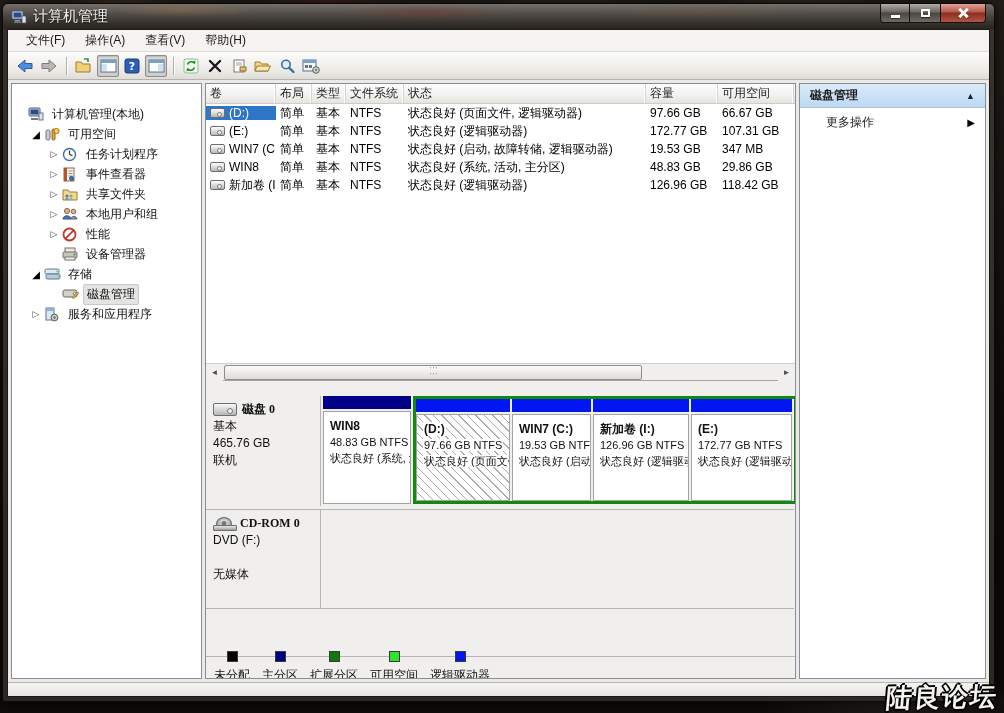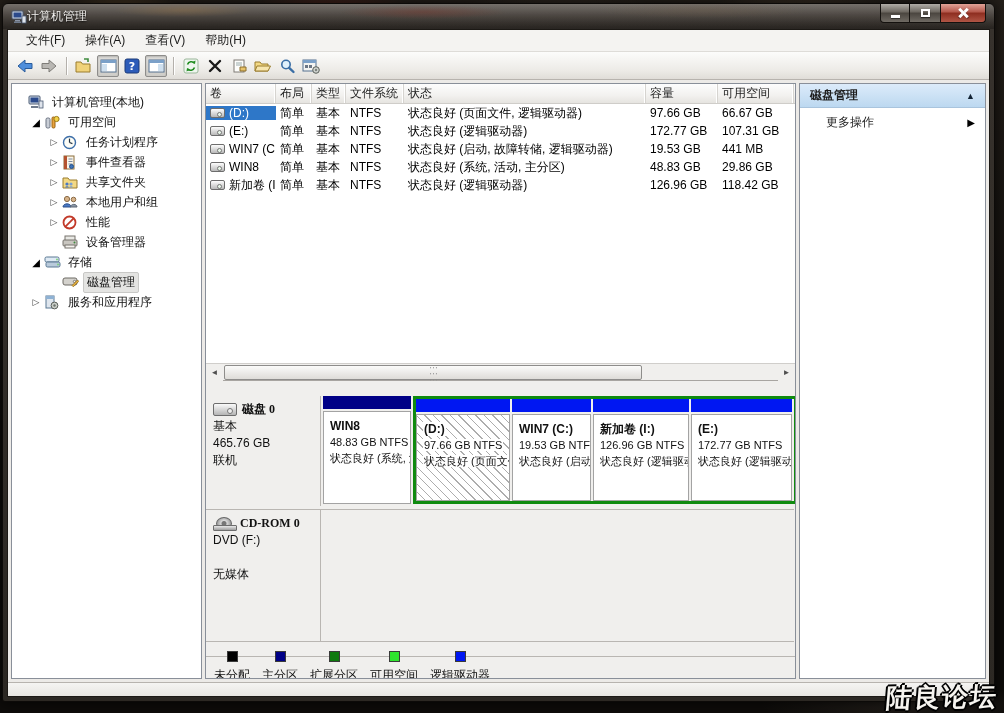--- a/index.html
+++ b/index.html
@@ -33,21 +33,21 @@
     position:absolute; top:0; left:0; right:0; height:25px;
     display:flex; align-items:center;
     background:
       radial-gradient(100px 10px at 180px 6px, rgba(160,120,70,.35), transparent 70%),
       radial-gradient(120px 10px at 420px 8px, rgba(120,50,40,.4), transparent 70%),
       radial-gradient(150px 12px at 700px 6px, rgba(110,90,70,.3), transparent 70%),
       linear-gradient(rgba(255,255,255,.18), rgba(255,255,255,.04) 45%, rgba(0,0,0,.25));
     border-radius:5px 5px 0 0;
     padding-left:8px;
   }
-  .title-text { color:#f2f0ee; font-size:12px; text-shadow:0 1px 2px #000; }
+  .title-text { color:#f2f0ee; font-size:15px; margin-left:6px; text-shadow:0 1px 2px #000; }
   .caption-btns { position:absolute; right:8px; top:0; display:flex; }
   .cbtn {
     height:19px; border:1px solid #14110e; border-top:none;
     background:linear-gradient(#b0aca6, #6b665f 45%, #4a453f 50%, #6f6a63);
     display:flex; align-items:center; justify-content:center; position:relative;
   }
   .cbtn.min { width:30px; border-radius:0 0 0 4px; }
   .cbtn.res { width:30px; border-left:none; border-right:none; }
   .cbtn.close { width:46px; border-radius:0 0 4px 0;
     background:linear-gradient(#e2a397, #b4574a 45%, #8d2d1f 50%, #b05545); }
@@ -78,21 +78,21 @@
     border-bottom:1px solid #b7b3ae;
     display:flex; align-items:center; padding-left:6px; gap:2px;
   }
   .tbtn { width:22px; height:22px; display:flex; align-items:center; justify-content:center; border:1px solid transparent; border-radius:2px; }
   .tbtn.pressed { border:1px solid #8e8d8b; background:linear-gradient(#dfdedb,#cfcdc8); box-shadow:inset 0 1px 2px rgba(0,0,0,.2); }
   .tsep { width:1px; height:18px; background:#b4b0ab; margin:0 4px; box-shadow:1px 0 0 #fff; }
 
   
   .content { flex:1; display:flex; padding:3px; gap:3px; background:#eceae7; min-height:0; }
   .pane { border:1px solid #898f99; background:#fff; }
-  .tree-pane { width:191px; overflow:hidden; padding-top:8px; }
+  .tree-pane { width:191px; overflow:hidden; padding-top:20px; }
   .center-pane { flex:1; display:flex; flex-direction:column; min-width:0; background:#fff; }
   .actions-pane { width:187px; display:flex; flex-direction:column; background:#fff; }
 
   
   .tree-row { display:flex; align-items:center; height:20px; font-size:12px; color:#111; white-space:nowrap; }
   .tree-row .exp { width:16px; text-align:center; font-size:9px; color:#444; flex:none; }
   .tree-row .exp.filled { color:#000; font-size:10px; }
   .tree-row .ticon { width:17px; height:15px; flex:none; margin-right:4px; }
   .ind1 { padding-left:16px; } .ind2 { padding-left:34px; }
   .tree-label { padding:1px 3px; }
@@ -116,21 +116,21 @@
   .hscroll { height:17px; background:#f0efed; border-bottom:1px solid #a8a5a1; display:flex; align-items:center; position:relative; }
   .sarrow { width:17px; height:17px; display:flex; align-items:center; justify-content:center; font-size:8px; color:#4f4f4f; background:#f0efed; }
   .sarrow.right { position:absolute; right:0; }
   .sthumb { position:absolute; left:18px; width:418px; top:1px; height:15px;
     background:linear-gradient(#fbfbfa,#dedcd8); border:1px solid #8e8d8b; border-radius:2px; }
   .sthumb::after { content:"⋮⋮⋮"; letter-spacing:-2px; font-size:8px; color:#8a8a8a; position:absolute; left:50%; top:2px; transform:translateX(-50%) rotate(90deg); }
 
   
   .graphic-pane { flex:1; background:#f0efed; position:relative; overflow:hidden; }
   .disk-row { position:absolute; left:0; right:1px; top:15px; height:110px; display:flex; }
-  .cd-row { position:absolute; left:0; right:1px; top:128px; height:133px; display:flex; border-top:1px solid #b9b6b2; border-bottom:1px solid #b9b6b2; }
+  .cd-row { position:absolute; left:0; right:1px; top:128px; height:100px; display:flex; border-top:1px solid #b9b6b2; border-bottom:1px solid #b9b6b2; }
   .dlabel { width:115px; flex:none; border-right:1px solid #b9b6b2; padding:5px 7px; font-size:12px; line-height:17px; color:#111; }
   .dlabel .dname { font-weight:bold; display:flex; align-items:center; gap:5px;font-family:Liberation Serif, serif; }
   .disk-ico { width:24px; height:13px; background:linear-gradient(#fafafa,#b5b5b5); border:1px solid #6d6d6d; border-radius:2px; position:relative; flex:none;}
   .disk-ico::after{ content:""; position:absolute; right:3px; top:4px; width:4px; height:4px; border-radius:50%; background:#eee; border:1px solid #777; }
   .cd-ico { width:22px; height:14px; position:relative; flex:none; }
   .cd-ico::before { content:""; position:absolute; left:3px; top:0; width:14px; height:11px; border-radius:50%;
      background:radial-gradient(circle at 50% 50%, #777 2px, #d9d9d9 3px, #9a9a9a 7px); border:1px solid #666; }
   .cd-ico::after { content:""; position:absolute; left:0; bottom:0; width:22px; height:4px; background:linear-gradient(#e8e8e8,#9f9f9f); border:1px solid #6d6d6d; border-radius:1px; }
   .parts { flex:1; position:relative; }
   .part { position:absolute; top:0; height:108px; display:flex; flex-direction:column; }
@@ -474,21 +474,21 @@
             <div class="lrow">
               <div class="c c-vol vol-cell">
                   <span class="drive-ico"></span>
                   <span>WIN7 (C:)</span>
                 </div>
               <div class="c c-lay">简单</div>
               <div class="c c-typ">基本</div>
               <div class="c c-fs">NTFS</div>
               <div class="c c-st">状态良好 (启动, 故障转储, 逻辑驱动器)</div>
               <div class="c c-cap">19.53 GB</div>
-              <div class="c c-free">441 MB</div>
+              <div class="c c-free">347 MB</div>
               <div class="c c-pct">3 %</div>
             </div>
             <div class="lrow">
               <div class="c c-vol vol-cell">
                   <span class="drive-ico"></span>
                   <span>WIN8</span>
                 </div>
               <div class="c c-lay">简单</div>
               <div class="c c-typ">基本</div>
               <div class="c c-fs">NTFS</div>

